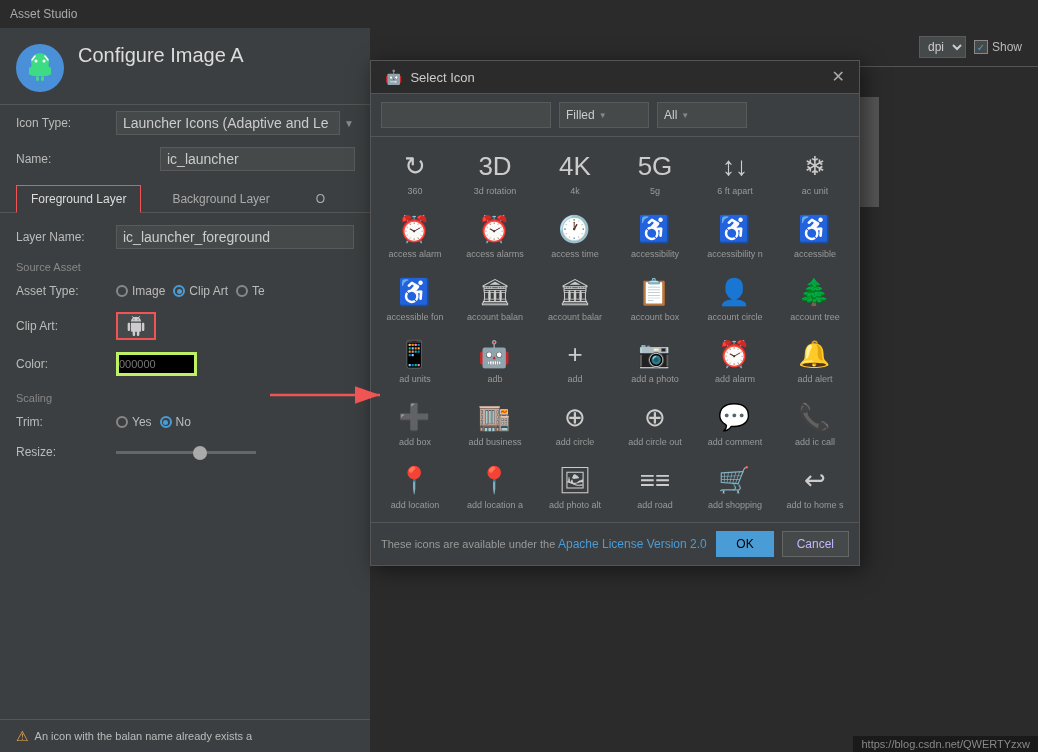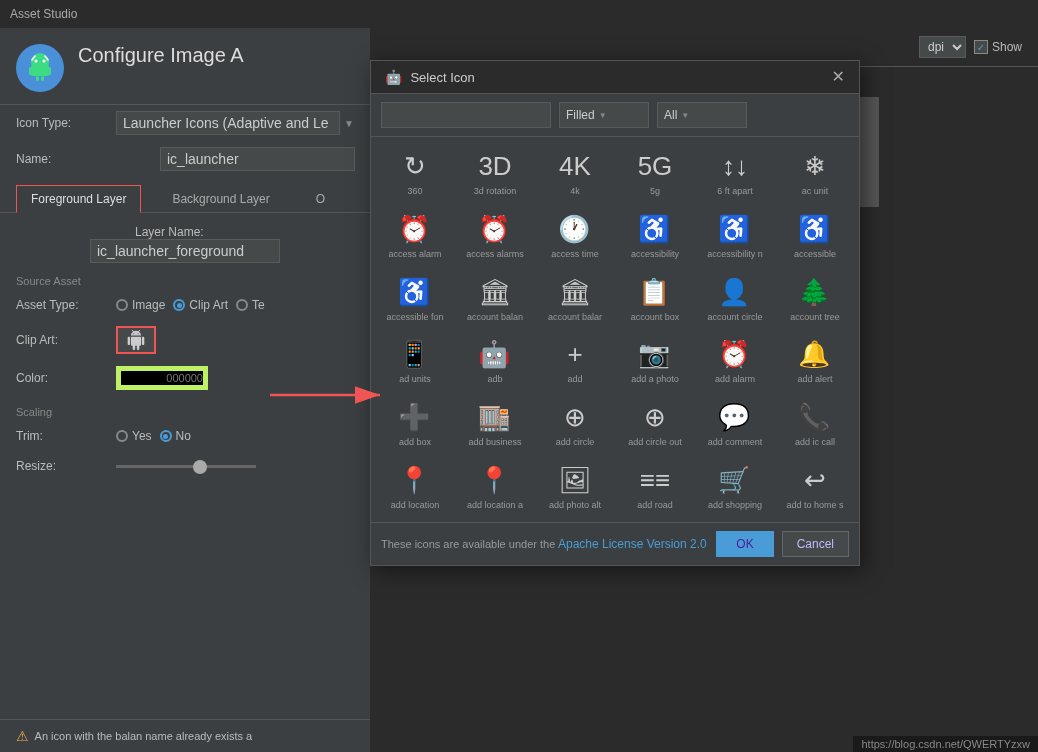--- a/index.html
+++ b/index.html
@@ -168,27 +168,27 @@
       padding: 4px 8px;
       cursor: pointer;
       display: flex;
       align-items: center;
       justify-content: center;
       height: 28px;
       min-width: 36px;
     }
 
     .color-swatch {
-      width: 92px;
+      width: 81px;
       height: 24px;
       background: #000000;
-      border: 5px solid #bef264;
-      display: flex;
-      align-items: center;
-      justify-content: flex-end;
+      border: 3px solid #bef264;
+      display: flex;
+      align-items: center;
+      justify-content: flex-start;
       color: #777;
       font-size: 11px;
     }
 
     .slider-container {
       flex: 1;
       position: relative;
       height: 16px;
       display: flex;
       align-items: center;
@@ -439,21 +439,21 @@
     }
 
     .dialog-buttons {
       display: flex;
       gap: 8px;
     }
 
     .btn-ok {
       background: #4a9cd6;
       border: none;
-      color: #4c1d95;
+      color: #000000;
       padding: 5px 20px;
       font-size: 12px;
       cursor: pointer;
     }
 
     .btn-cancel {
       background: #45494a;
       border: 1px solid #666;
       color: #c4b5fd;
       padding: 5px 14px;
@@ -559,21 +559,21 @@
         <span>Foreground Layer</span>
       </div>
       <div class="tab inactive">
         <span>Background Layer</span>
       </div>
       <div class="tab inactive">
         <span>O</span>
       </div>
     </div>
 
-    <div class="form-row" style="margin-top:6px;flex-direction:column;">
+    <div class="form-row" style="margin-top:6px;">
       <span class="form-label">Layer Name:</span>
       <input class="form-input" type="text" style="width: 190px;" value="ic_launcher_foreground">
     </div>
 
     <div class="section-label">Source Asset</div>
 
     <div class="form-row">
       <span class="form-label">Asset Type:</span>
       <div class="radio-group">
         <label class="radio-option">

